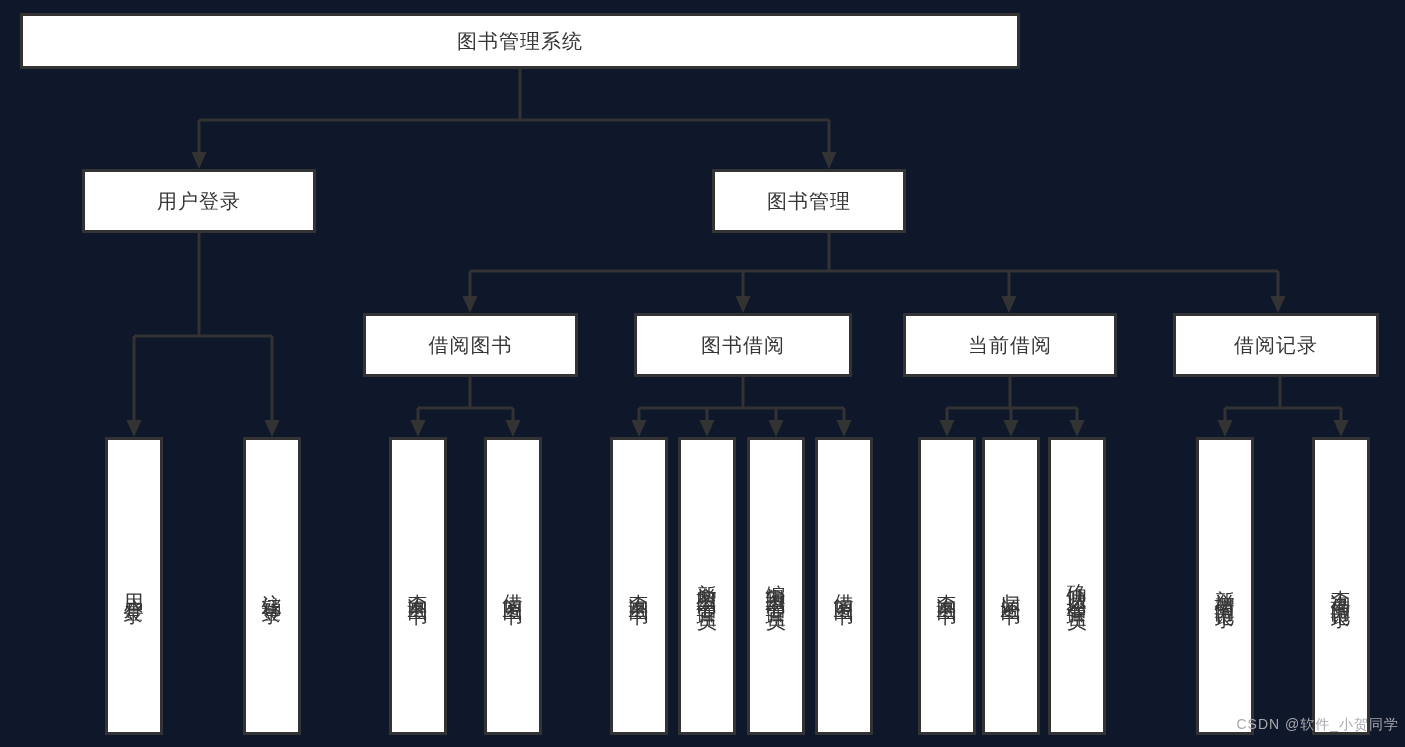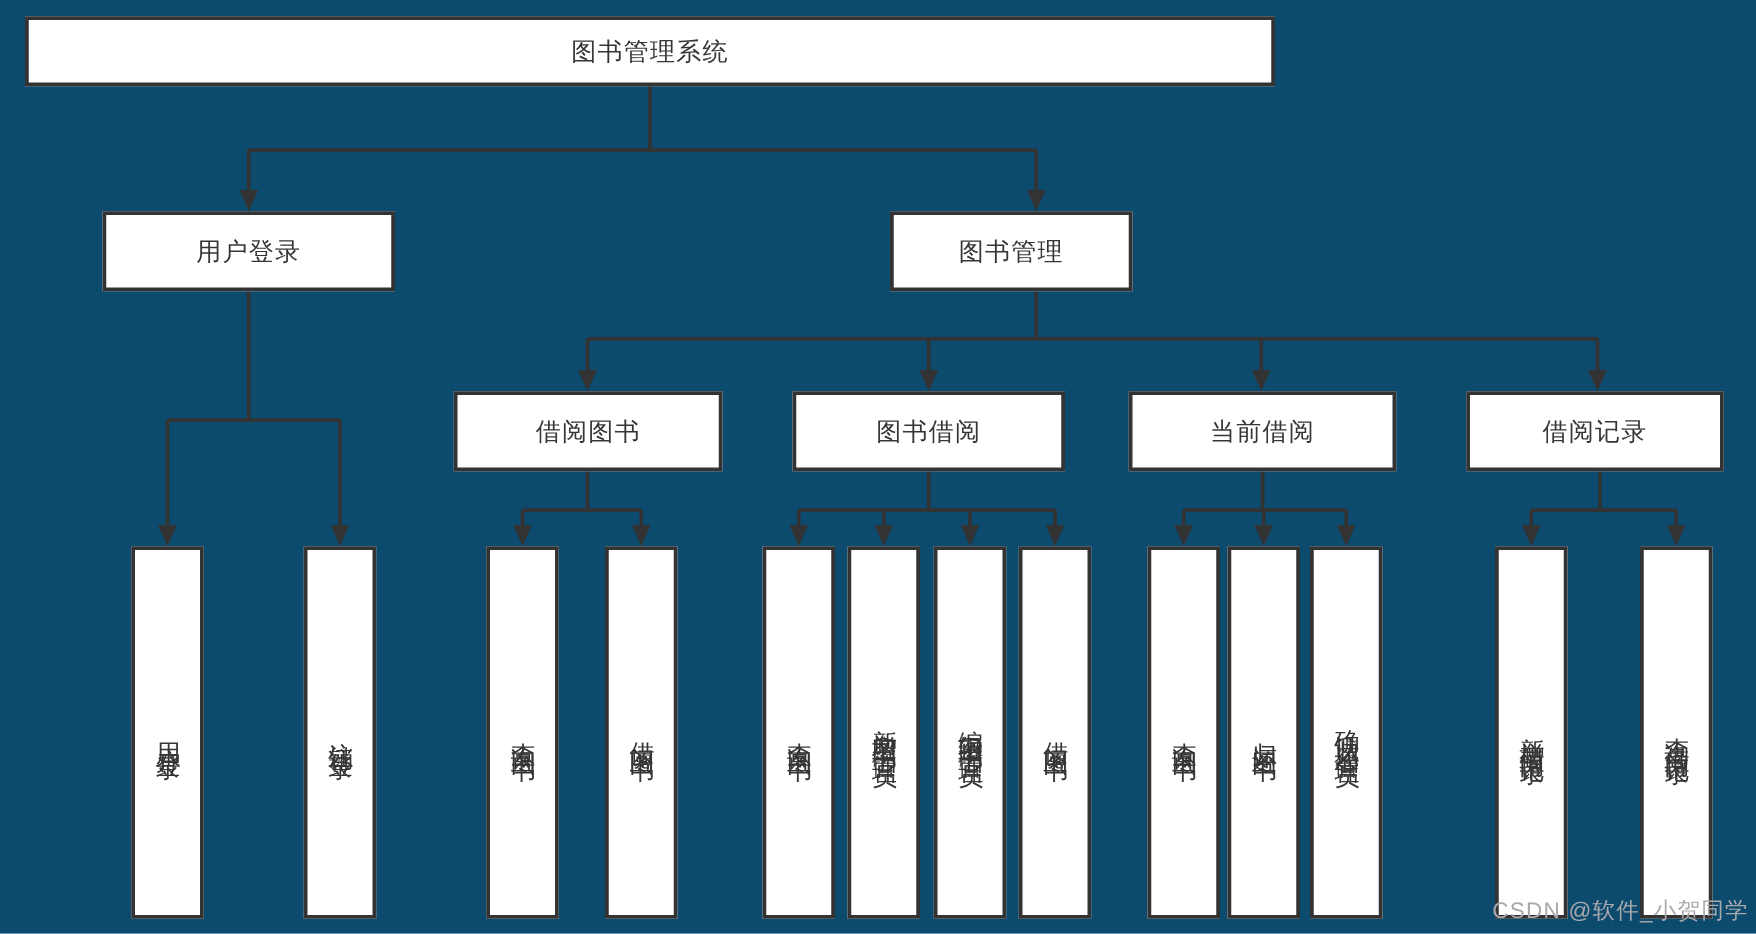--- a/index.html
+++ b/index.html
@@ -1,34 +1,34 @@
 <!DOCTYPE html>
 <html><head>
 <meta charset="utf-8">
 <style>
   html,body{margin:0;padding:0;background:#ffffff;}
   body{font-family:"Liberation Sans","DejaVu Sans",sans-serif;}
   .canvas{
-    position:relative;width:1405px;height:747px;background:#0c4a6e;overflow:hidden;
+    position:relative;width:1405px;height:747px;background:#0f172a;overflow:hidden;
   }
   .connectors{position:absolute;left:0;top:0;width:1405px;height:747px;}
   .node{
     position:absolute;box-sizing:border-box;background:#ffffff;
     border:3px solid #333333;color:#363636;
     display:flex;align-items:center;justify-content:center;
     font-size:20px;letter-spacing:1px;
   }
   .hbox{white-space:nowrap;}
   .vbox{
     writing-mode:vertical-rl;text-orientation:mixed;
     letter-spacing:4px;line-height:1.0;
   }
   .watermark{
     position:absolute;right:6px;top:716px;
-    font-size:18px;color:#a8a8ad;letter-spacing:1px;white-space:nowrap;
+    font-size:14px;color:#a8a8ad;letter-spacing:1px;white-space:nowrap;
   }
 </style>
 </head>
 <body>
 
 <div class="canvas">
 
   <svg class="connectors" viewBox="0 0 1405 747" xmlns="http://www.w3.org/2000/svg">
     <g stroke="#333333" stroke-width="3" fill="none">
 

